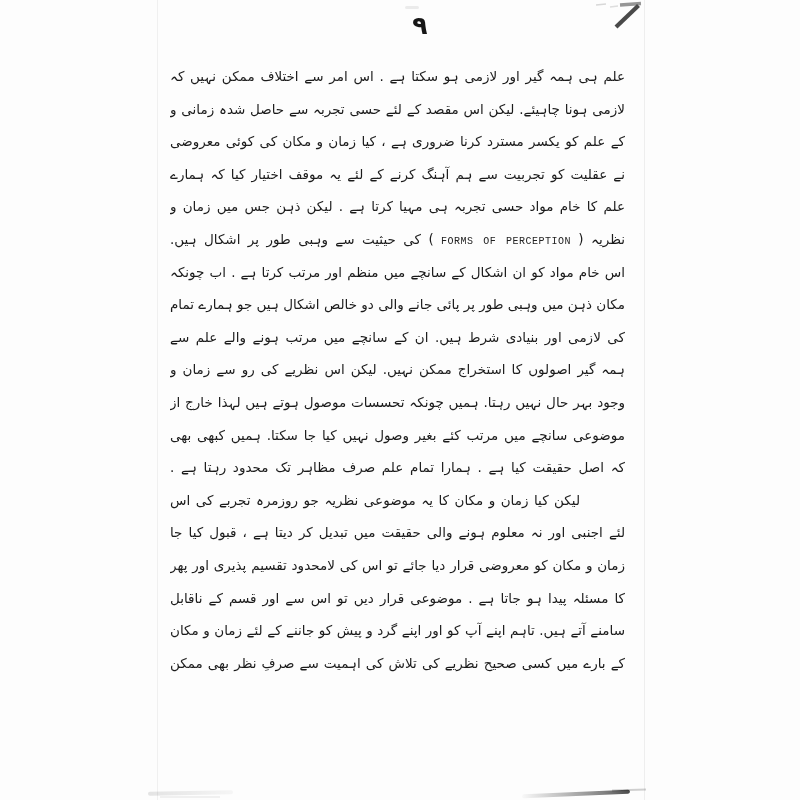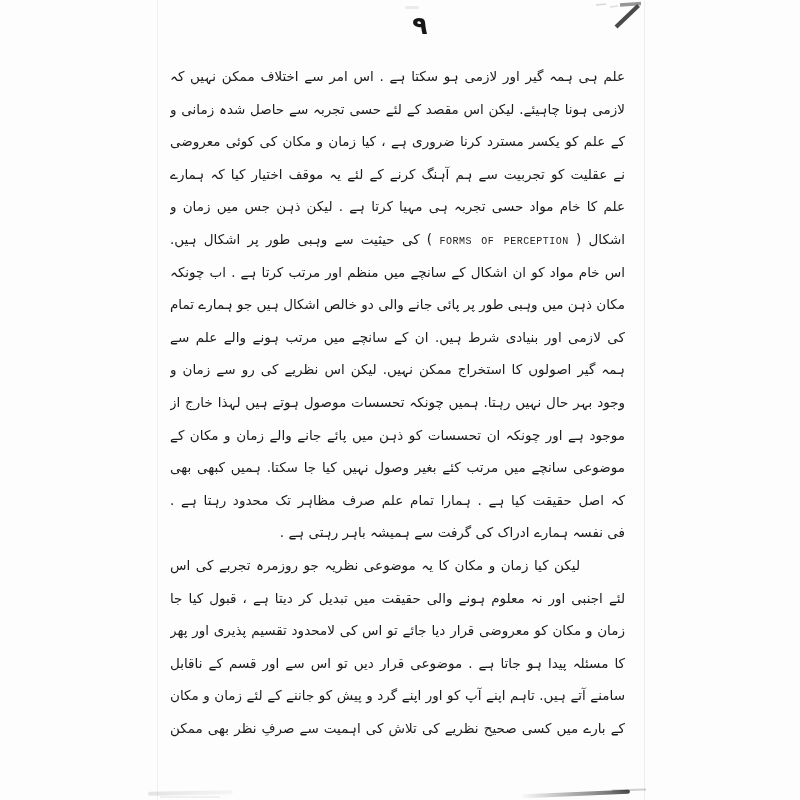--- a/index.html
+++ b/index.html
@@ -98,33 +98,31 @@
 
   <div class="page-number">٩</div>
 
   <main class="text-block">
     <div class="t-line">علم ہی ہمہ گیر اور لازمی ہو سکتا ہے . اس امر سے اختلاف ممکن نہیں کہ صحیح علم کو ہمہ گیر اور</div>
     <div class="t-line">لازمی ہونا چاہیئے. لیکن اس مقصد کے لئے حسی تجربہ سے حاصل شدہ زمانی و مکانی اشیاء</div>
     <div class="t-line">کے علم کو یکسر مسترد کرنا ضروری ہے ، کیا زمان و مکان کی کوئی معروضی حقیقت نہیں. کانٹ</div>
     <div class="t-line">نے عقلیت کو تجربیت سے ہم آہنگ کرنے کے لئے یہ موقف اختیار کیا کہ ہمارے تمام</div>
     <div class="t-line">علم کا خام مواد حسی تجربہ ہی مہیا کرتا ہے . لیکن ذہن جس میں زمان و مکان ادراک کی</div>
     <div class="t-line">
-      <span>اشکال (</span>
+      <span>نظریہ (</span>
       <span class="latin">FORMS OF PERCEPTION</span>
       <span>) کی حیثیت سے وہبی طور پر اشکال ہیں.</span>
     </div>
     <div class="t-line">اس خام مواد کو ان اشکال کے سانچے میں منظم اور مرتب کرتا ہے . اب چونکہ زمان و</div>
     <div class="t-line">مکان ذہن میں وہبی طور پر پائی جانے والی دو خالص اشکال ہیں جو ہمارے تمام ادراک</div>
     <div class="t-line">کی لازمی اور بنیادی شرط ہیں. ان کے سانچے میں مرتب ہونے والے علم سے لابدی اور</div>
     <div class="t-line">ہمہ گیر اصولوں کا استخراج ممکن نہیں. لیکن اس نظریے کی رو سے زمان و مکان کا کوئی معروضی</div>
     <div class="t-line">وجود بہر حال نہیں رہتا. ہمیں چونکہ تحسسات موصول ہوتے ہیں لہذا خارج از ذہن کائنات</div>
-    <div class="t-line">موجود ہے اور چونکہ ان تحسسات کو ذہن میں پائے جانے والے زمان و مکان کے</div>
     <div class="t-line">موضوعی سانچے میں مرتب کئے بغیر وصول نہیں کیا جا سکتا. ہمیں کبھی بھی پتہ نہیں چل سکتا</div>
     <div class="t-line">کہ اصل حقیقت کیا ہے . ہمارا تمام علم صرف مظاہر تک محدود رہتا ہے . حقیقت یا شے</div>
-    <div class="t-line short">فی نفسہ ہمارے ادراک کی گرفت سے ہمیشہ باہر رہتی ہے .</div>
     <div class="t-line indent">لیکن کیا زمان و مکان کا یہ موضوعی نظریہ جو روزمرہ تجربے کی اس کائنات کو ہمارے</div>
     <div class="t-line">لئے اجنبی اور نہ معلوم ہونے والی حقیقت میں تبدیل کر دیتا ہے ، قبول کیا جا سکتا ہے ؟</div>
     <div class="t-line">زمان و مکان کو معروضی قرار دیا جائے تو اس کی لامحدود تقسیم پذیری اور پھر حرکت کے انکار</div>
     <div class="t-line">کا مسئلہ پیدا ہو جاتا ہے . موضوعی قرار دیں تو اس سے اور قسم کے ناقابل تسلیم مضمرات</div>
     <div class="t-line">سامنے آتے ہیں. تاہم اپنے آپ کو اور اپنے گرد و پیش کو جاننے کے لئے زمان و مکان</div>
     <div class="t-line short">کے بارے میں کسی صحیح نظریے کی تلاش کی اہمیت سے صرفِ نظر بھی ممکن نہیں. یہی وجہ</div>
   </main>
 
   <div class="smudge-left"></div>
   <div class="smudge-left-2"></div>

